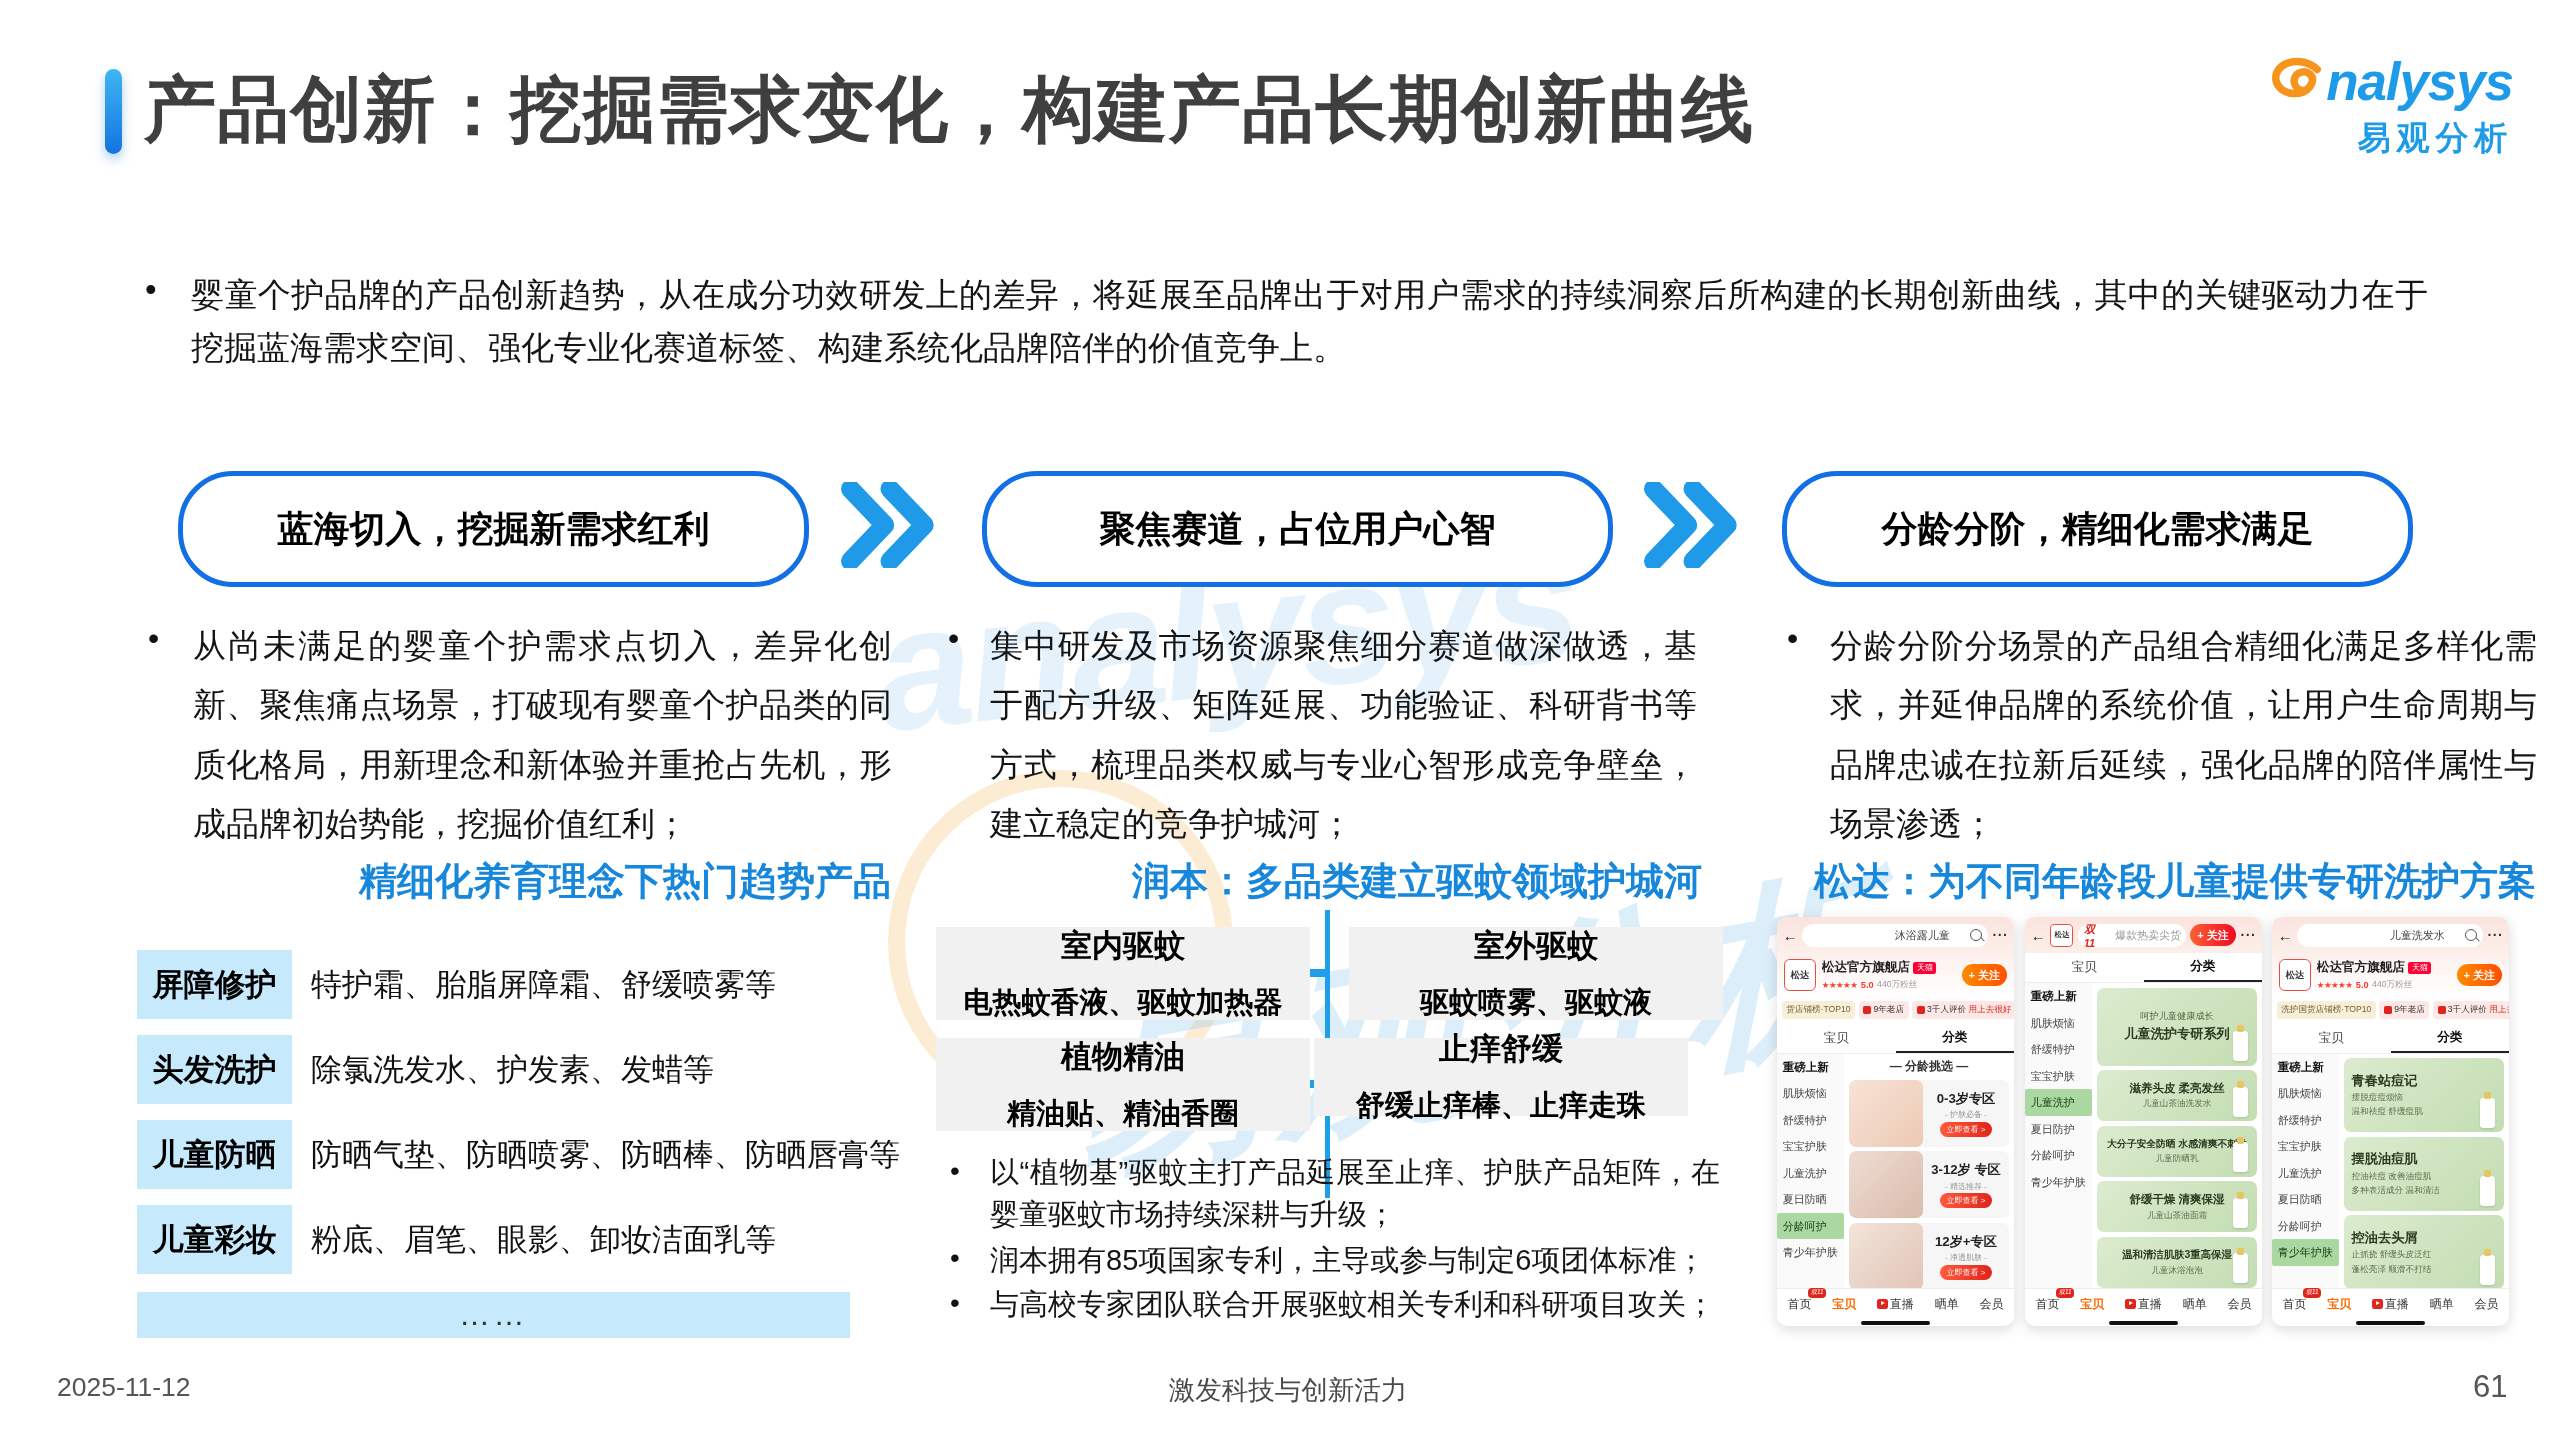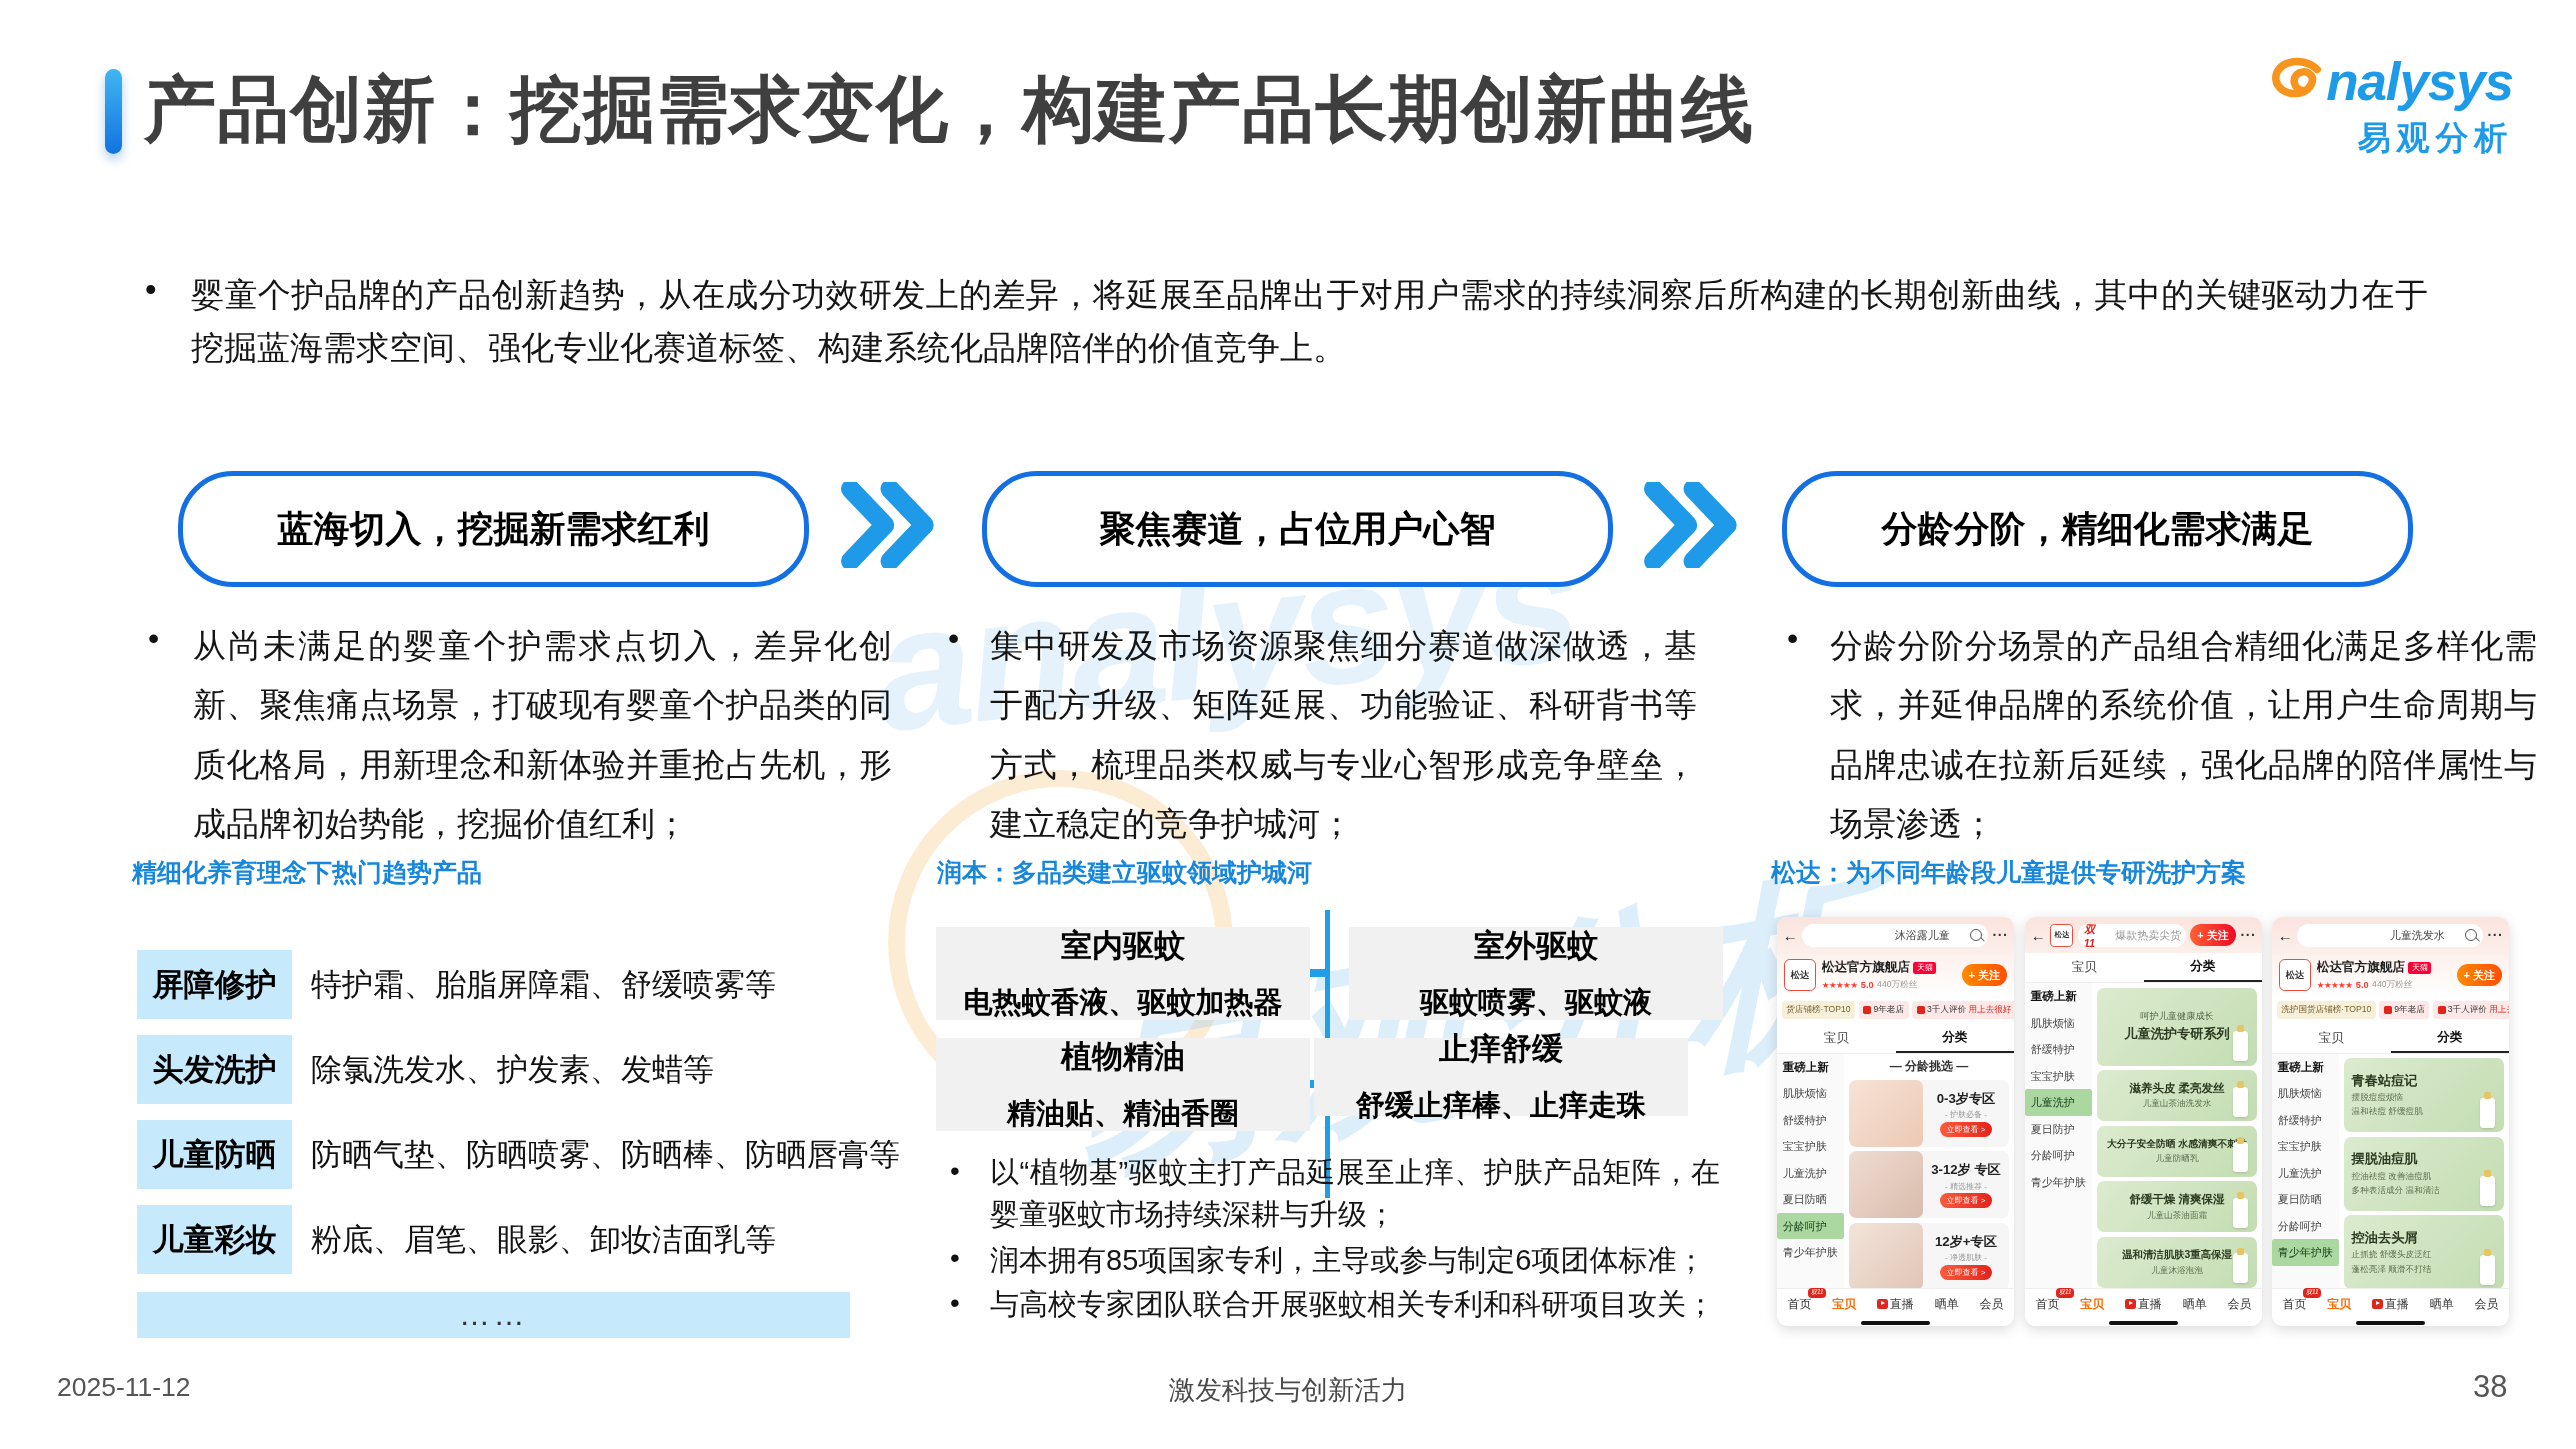--- a/index.html
+++ b/index.html
@@ -23,21 +23,21 @@
   
   .pill{top:471px;height:106px;border:5.8px solid #1370E4;border-radius:55px;background:#fff;
         display:flex;align-items:center;justify-content:center;font-size:36px;font-weight:700;color:#000;}
   .pill1{left:178px;width:621px;} .pill2{left:982px;width:621px;} .pill3{left:1782px;width:621px;}
   .chevrons{top:482px;width:103px;height:86px;}
   .chev1{left:835px;} .chev2{left:1638px;}
 
   
   .col-dot{font-size:32px;color:#111;}
   .col-bullet{width:699px;font-size:33px;line-height:1.8;color:#151515;text-align:justify;}
-  .col-sub{font-size:25px;font-weight:700;color:#1787DC;text-align:left;white-space:nowrap;}
+  .col-sub{font-size:38px;font-weight:700;color:#1787DC;text-align:right;white-space:nowrap;}
 
   
   .tag-box{left:137px;width:155px;height:69px;background:#C6E9FC;display:flex;align-items:center;justify-content:center;
            font-size:31px;font-weight:700;color:#000;}
   .tag-desc{left:311px;height:69px;display:flex;align-items:center;font-size:31px;color:#111;white-space:nowrap;}
   .more-bar{left:137px;top:1292px;width:713px;height:46px;background:#C6E9FC;display:flex;align-items:center;justify-content:center;
             font-size:31px;color:#333;letter-spacing:3.5px;}
 
   
   .mbox{background:#F1F1F2;display:flex;flex-direction:column;align-items:center;justify-content:center;gap:16px;}
@@ -480,16 +480,16 @@
       <span class="nav-item">晒单</span>
       <span class="nav-item">会员</span>
     </div>
     <div class="home-ind">
         <i></i>
       </div>
   </div>
 
   <div class="abs f-date">2025-11-12</div>
   <div class="abs f-slogan">激发科技与创新活力</div>
-  <div class="abs f-page">38</div>
+  <div class="abs f-page">61</div>
 
 </div>
 
 
 </body></html>

